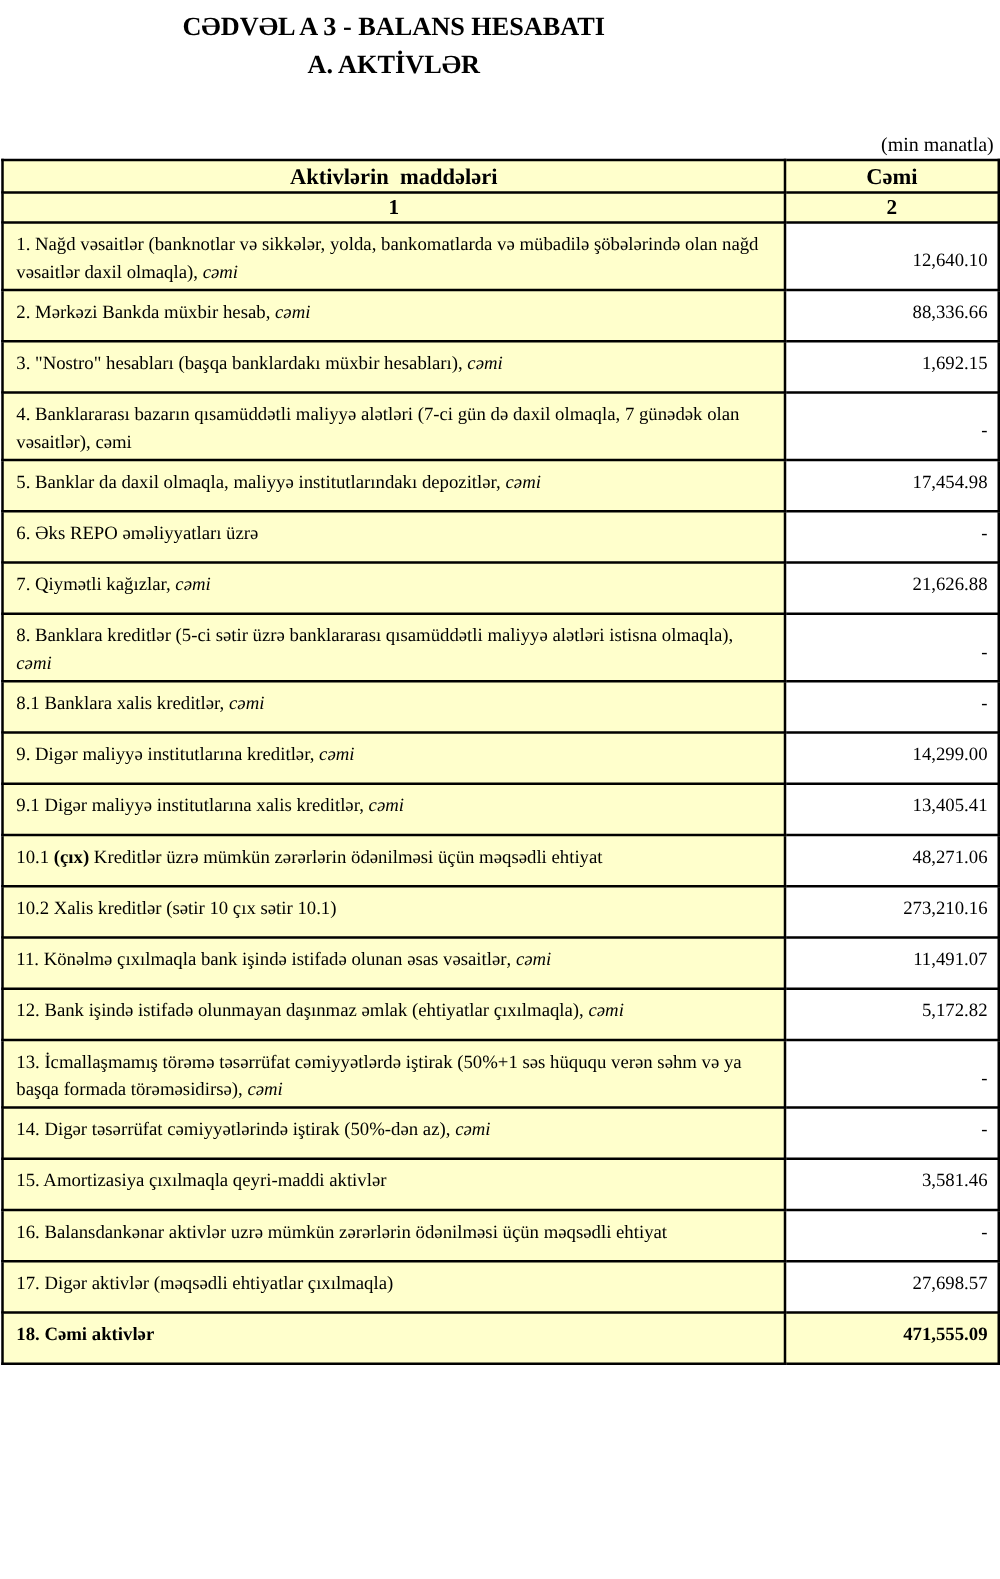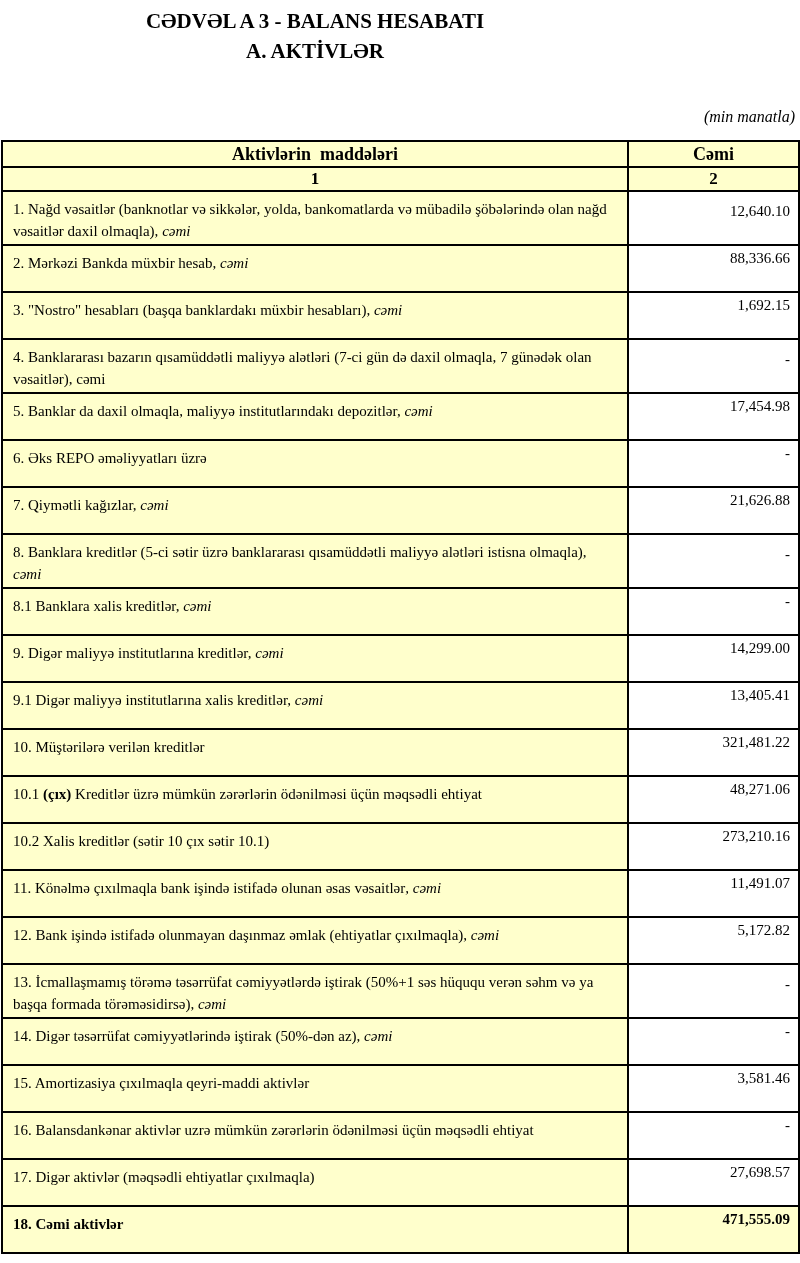--- a/index.html
+++ b/index.html
@@ -19,25 +19,24 @@
     width: 630px;
     text-align: center;
   }
   .title {
     font-weight: bold;
     font-size: 21px;
     line-height: 30px;
   }
   .unit-note {
     text-align: right;
-    font-style: italic;
     font-size: 16px;
     padding-right: 5px;
     margin-top: 42px;
-    margin-bottom: 14px;
+    margin-bottom: 1px;
   }
   table.balance-table {
     border-collapse: collapse;
     table-layout: fixed;
     width: 797px;
     margin-left: 1px;
   }
   table.balance-table th,
   table.balance-table td {
     border: 2px solid var(--border-color, #000000);
@@ -57,21 +56,21 @@
     background: var(--cell-bg, #FFFFCC);
     vertical-align: top;
     padding: 6px 10px 2px 10px;
     line-height: 22px;
     height: 41px;
   }
   td.cell-value {
     background: var(--value-bg, #FFFFFF);
     vertical-align: bottom;
     text-align: right;
-    padding: 2px 8px 23px 2px;
+    padding: 2px 8px 12px 2px;
     line-height: 20px;
   }
   .it { font-style: italic; }
   .bd { font-weight: bold; }
   tr.total-row td.cell-label,
   tr.total-row td.cell-value {
     background: var(--cell-bg, #FFFFCC);
     font-weight: bold;
     font-family: Liberation Serif, serif;
   }
@@ -142,24 +141,20 @@
         </tr>
         <tr>
           <td class="cell-label"><span>9. Digər maliyyə institutlarına kreditlər, </span><span class="it">cəmi</span></td>
           <td class="cell-value">14,299.00</td>
         </tr>
         <tr>
           <td class="cell-label"><span>9.1 Digər maliyyə institutlarına xalis kreditlər, </span><span class="it">cəmi</span></td>
           <td class="cell-value">13,405.41</td>
         </tr>
         <tr>
-          <td class="cell-label"><span>10. Müştərilərə verilən kreditlər</span></td>
-          <td class="cell-value">321,481.22</td>
-        </tr>
-        <tr>
           <td class="cell-label"><span>10.1 </span><span class="bd">(çıx)</span><span> Kreditlər üzrə mümkün zərərlərin ödənilməsi üçün məqsədli ehtiyat</span></td>
           <td class="cell-value">48,271.06</td>
         </tr>
         <tr>
           <td class="cell-label"><span>10.2 Xalis kreditlər (sətir 10 çıx sətir 10.1)</span></td>
           <td class="cell-value">273,210.16</td>
         </tr>
         <tr>
           <td class="cell-label"><span>11. Könəlmə çıxılmaqla bank işində istifadə olunan əsas vəsaitlər</span><span class="it">, cəmi</span></td>
           <td class="cell-value">11,491.07</td>

